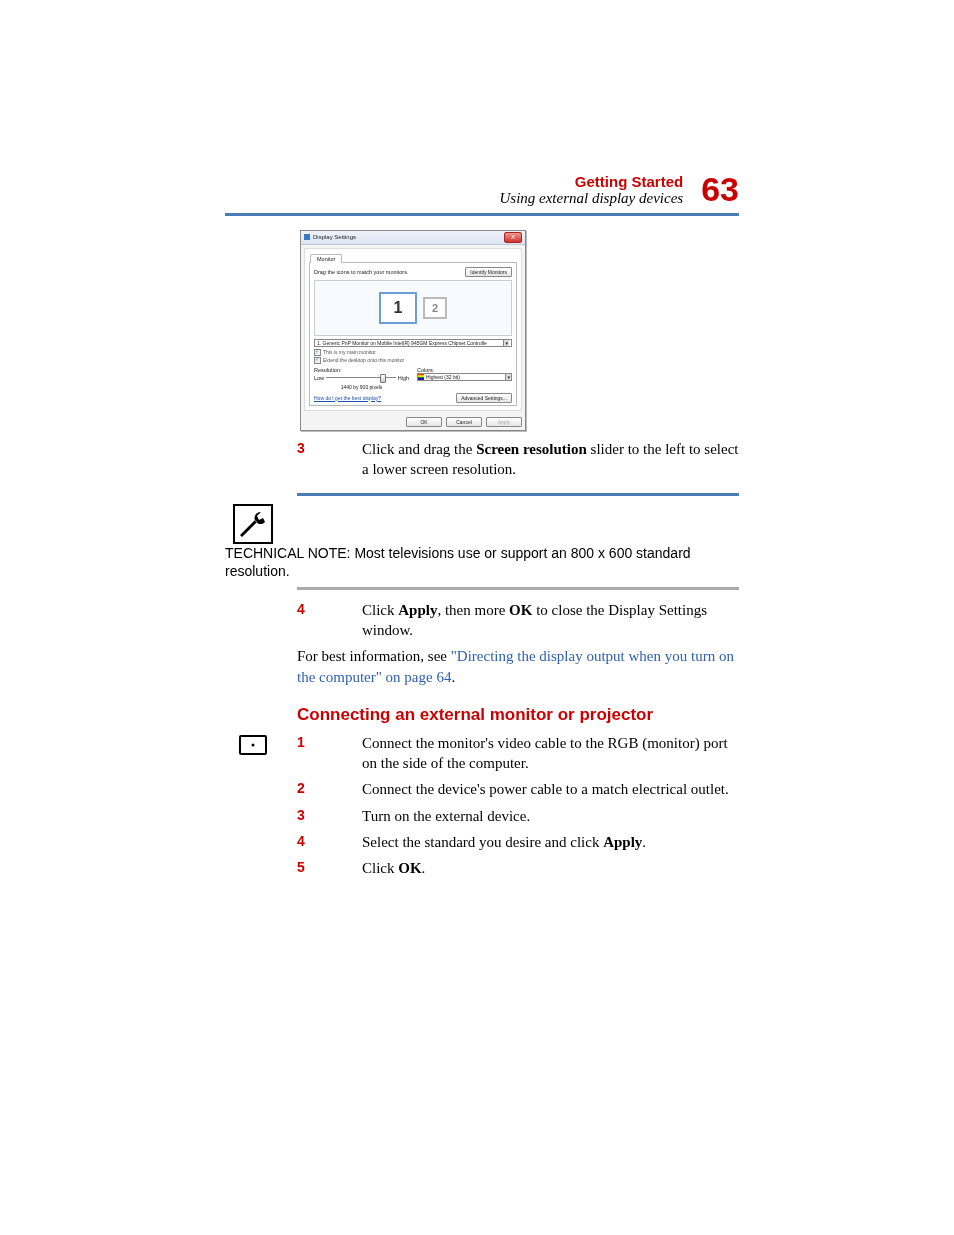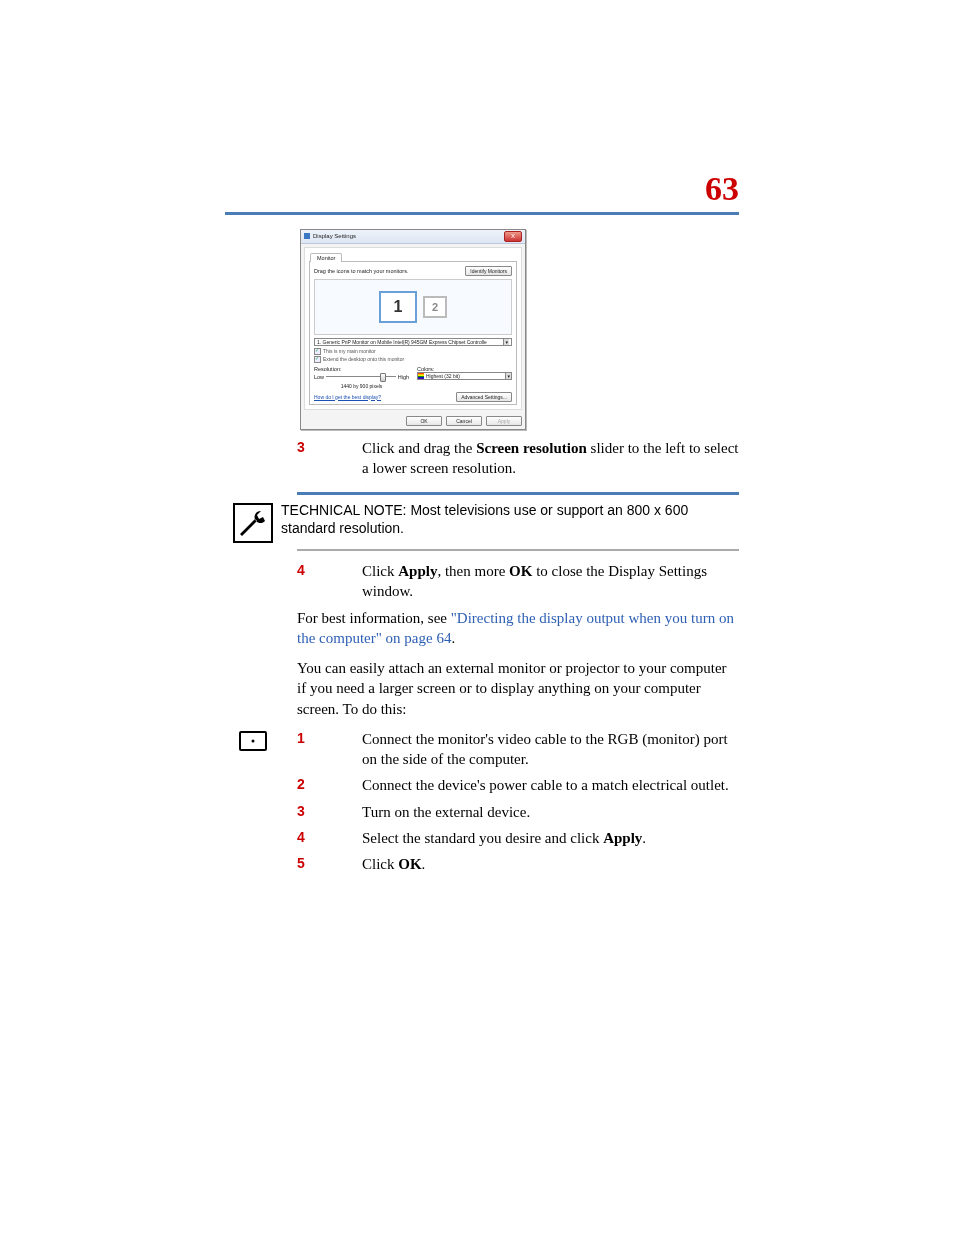--- a/index.html
+++ b/index.html
@@ -29,21 +29,21 @@
     font-family: Arial, Helvetica, sans-serif;
     font-weight: bold;
     color: #cc0000;
     font-size: 15px;
   }
   .header-sub {
     font-style: italic;
     font-size: 15px;
   }
   .page-num {
-    font-family: Liberation Serif, serif;
+    font-family: Liberation Sans, sans-serif;
     font-size: 34px;
     color: #cc0000;
     font-weight: 600;
   }
   .rule {
     height: 2.5px;
     margin: 2px 0 14px 0;
   }
   .rule-blue { background: #4a7db5; }
   .rule-gray { background: #aaa; }
@@ -126,21 +126,21 @@
   ol.steps { list-style:none; padding:0; margin:0; }
   ol.steps > li { display:flex; margin:0 0 6px 72px; }
   .step-num { color:#cc0000; font-family:Arial,Helvetica,sans-serif; font-weight:bold; width:30px; flex-shrink:0; font-size:14px; padding-top:1px;}
   .step-body { flex:1; line-height:1.35;margin-left:35px; }
   .step-body .b { font-weight:bold; }
   .para { margin:0 0 10px 72px; line-height:1.35; }
   .para-inset { margin-left:102px; }
 
   .note-block { margin:14px 0 10px 0; }
   .note-rule { height:2.5px; margin:0 0 6px 72px;}
-  .note-row { display:flex; }
+  .note-row { display:flex;flex-direction:column; }
   .note-icon { width:56px; flex-shrink:0; display:flex; justify-content:center; padding-top:2px;}
   .note-text { flex:1; font-family:Arial,Helvetica,sans-serif; font-size:14px; line-height:1.35; }
   
   .xref { color:#2d5fb4; }
 
   h2.section {
     font-family: Arial, Helvetica, sans-serif;
     color:#cc0000; font-size:17px; font-weight:bold;
     margin:18px 0 8px 72px;
   }
@@ -150,20 +150,24 @@
   .margin-icon-body { flex:1; }
 
   ol.steps.lm li { margin-left:16px; }
 </style>
 </head>
 <body>
 
 <div class="page">
 
   <div class="header">
+    <div class="header-text">
+      <div class="header-title">Getting Started</div>
+      <div class="header-sub">Using external display devices</div>
+    </div>
     <div class="page-num">63</div>
   </div>
   <div class="rule rule-blue"></div>
 
   <div class="dialog">
     <div class="dlg-titlebar">
       <div class="dlg-titlebar-left">
         <span class="dlg-icon"></span>
         <span>Display Settings</span>
       </div>
@@ -256,21 +260,21 @@
       <div class="step-body">
         <span>Click </span><span class="b">Apply</span><span>, then more </span><span class="b">OK</span><span> to close the Display Settings window.</span>
       </div>
     </li>
   </ol>
 
   <div class="para">
     <span>For best information, see </span><span class="xref">"Directing the display output when you turn on the computer" on page 64</span><span>.</span>
   </div>
 
-  <div class="para">You can easily attach an external monitor or projector to your computer if you need a larger screen or to display anything on your computer screen. To do this:</div>
+  <h2 class="section">Connecting an external monitor or projector</h2>
 
   <div class="margin-icon-row">
     <div class="margin-icon-col">
       <svg width="28" height="22" viewBox="0 0 28 22">
         <rect x="1" y="1" width="26" height="18" fill="none" stroke="#000" stroke-width="2" rx="1"></rect>
         <circle cx="14" cy="10" r="1.5" fill="#000"></circle>
       </svg>
     </div>
     <div class="margin-icon-body">
       <ol class="steps lm">

